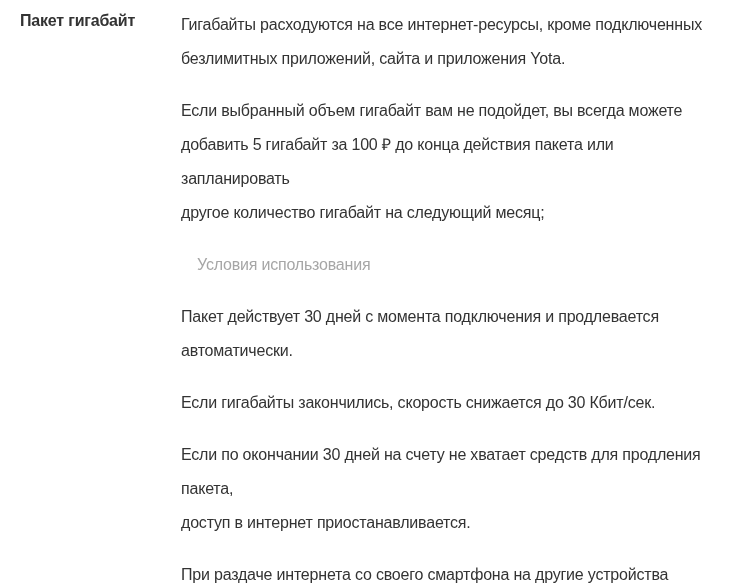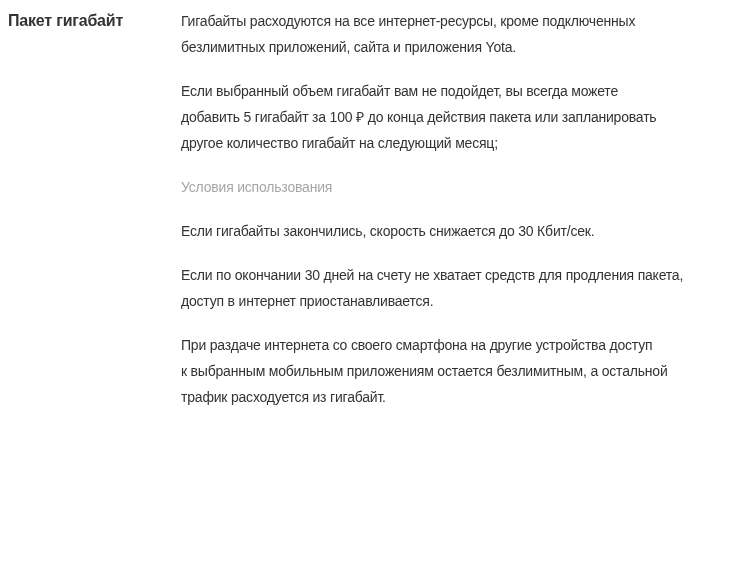--- a/index.html
+++ b/index.html
@@ -11,61 +11,64 @@
     font-family: "Liberation Sans", sans-serif;
   }
   .row {
     display: flex;
     align-items: flex-start;
     padding-top: 8px;
   }
   .label-col {
     width: 181px;
     flex: 0 0 181px;
-    padding-left: 8px;
+    padding-left: 20px;
   }
   .label-col h3 {
     font-size: 16px;
     line-height: 26px;
     font-weight: 700;
     color: #333333;
     letter-spacing: -0.2px;
   }
   .content-col {
     flex: 1 1 auto;
     min-width: 0;
     padding-right: 30px;
   }
   .content-col p {
-    font-size: 14px;
-    line-height: 26px;
+    font-size: 16px;
+    line-height: 34px;
     color: #333333;
     letter-spacing: -0.2px;
     white-space: pre-line;
     margin: 0 0 18px 0;
   }
   .content-col p.muted {
     color: #a6a6a6;
+    margin-left: 16px;
   }
   .content-col p:last-child { margin-bottom: 0; }
 </style>
 </head>
 <body>
 
 <div class="row">
   <div class="label-col">
     <h3>Пакет гигабайт</h3>
   </div>
   <div class="content-col">
     <p>Гигабайты расходуются на все интернет-ресурсы, кроме подключенных
 безлимитных приложений, сайта и приложения Yota.</p>
     <p>Если выбранный объем гигабайт вам не подойдет, вы всегда можете
 добавить 5 гигабайт за 100 ₽ до конца действия пакета или запланировать
 другое количество гигабайт на следующий месяц;</p>
     <p class="muted">Условия использования</p>
+    <p>Пакет действует 30 дней с момента подключения и продлевается
+автоматически.</p>
     <p>Если гигабайты закончились, скорость снижается до 30 Кбит/сек.</p>
     <p>Если по окончании 30 дней на счету не хватает средств для продления пакета,
 доступ в интернет приостанавливается.</p>
     <p>При раздаче интернета со своего смартфона на другие устройства доступ
 к выбранным мобильным приложениям остается безлимитным, а остальной
 трафик расходуется из гигабайт.</p>
   </div>
 </div>
 
 </body></html>

